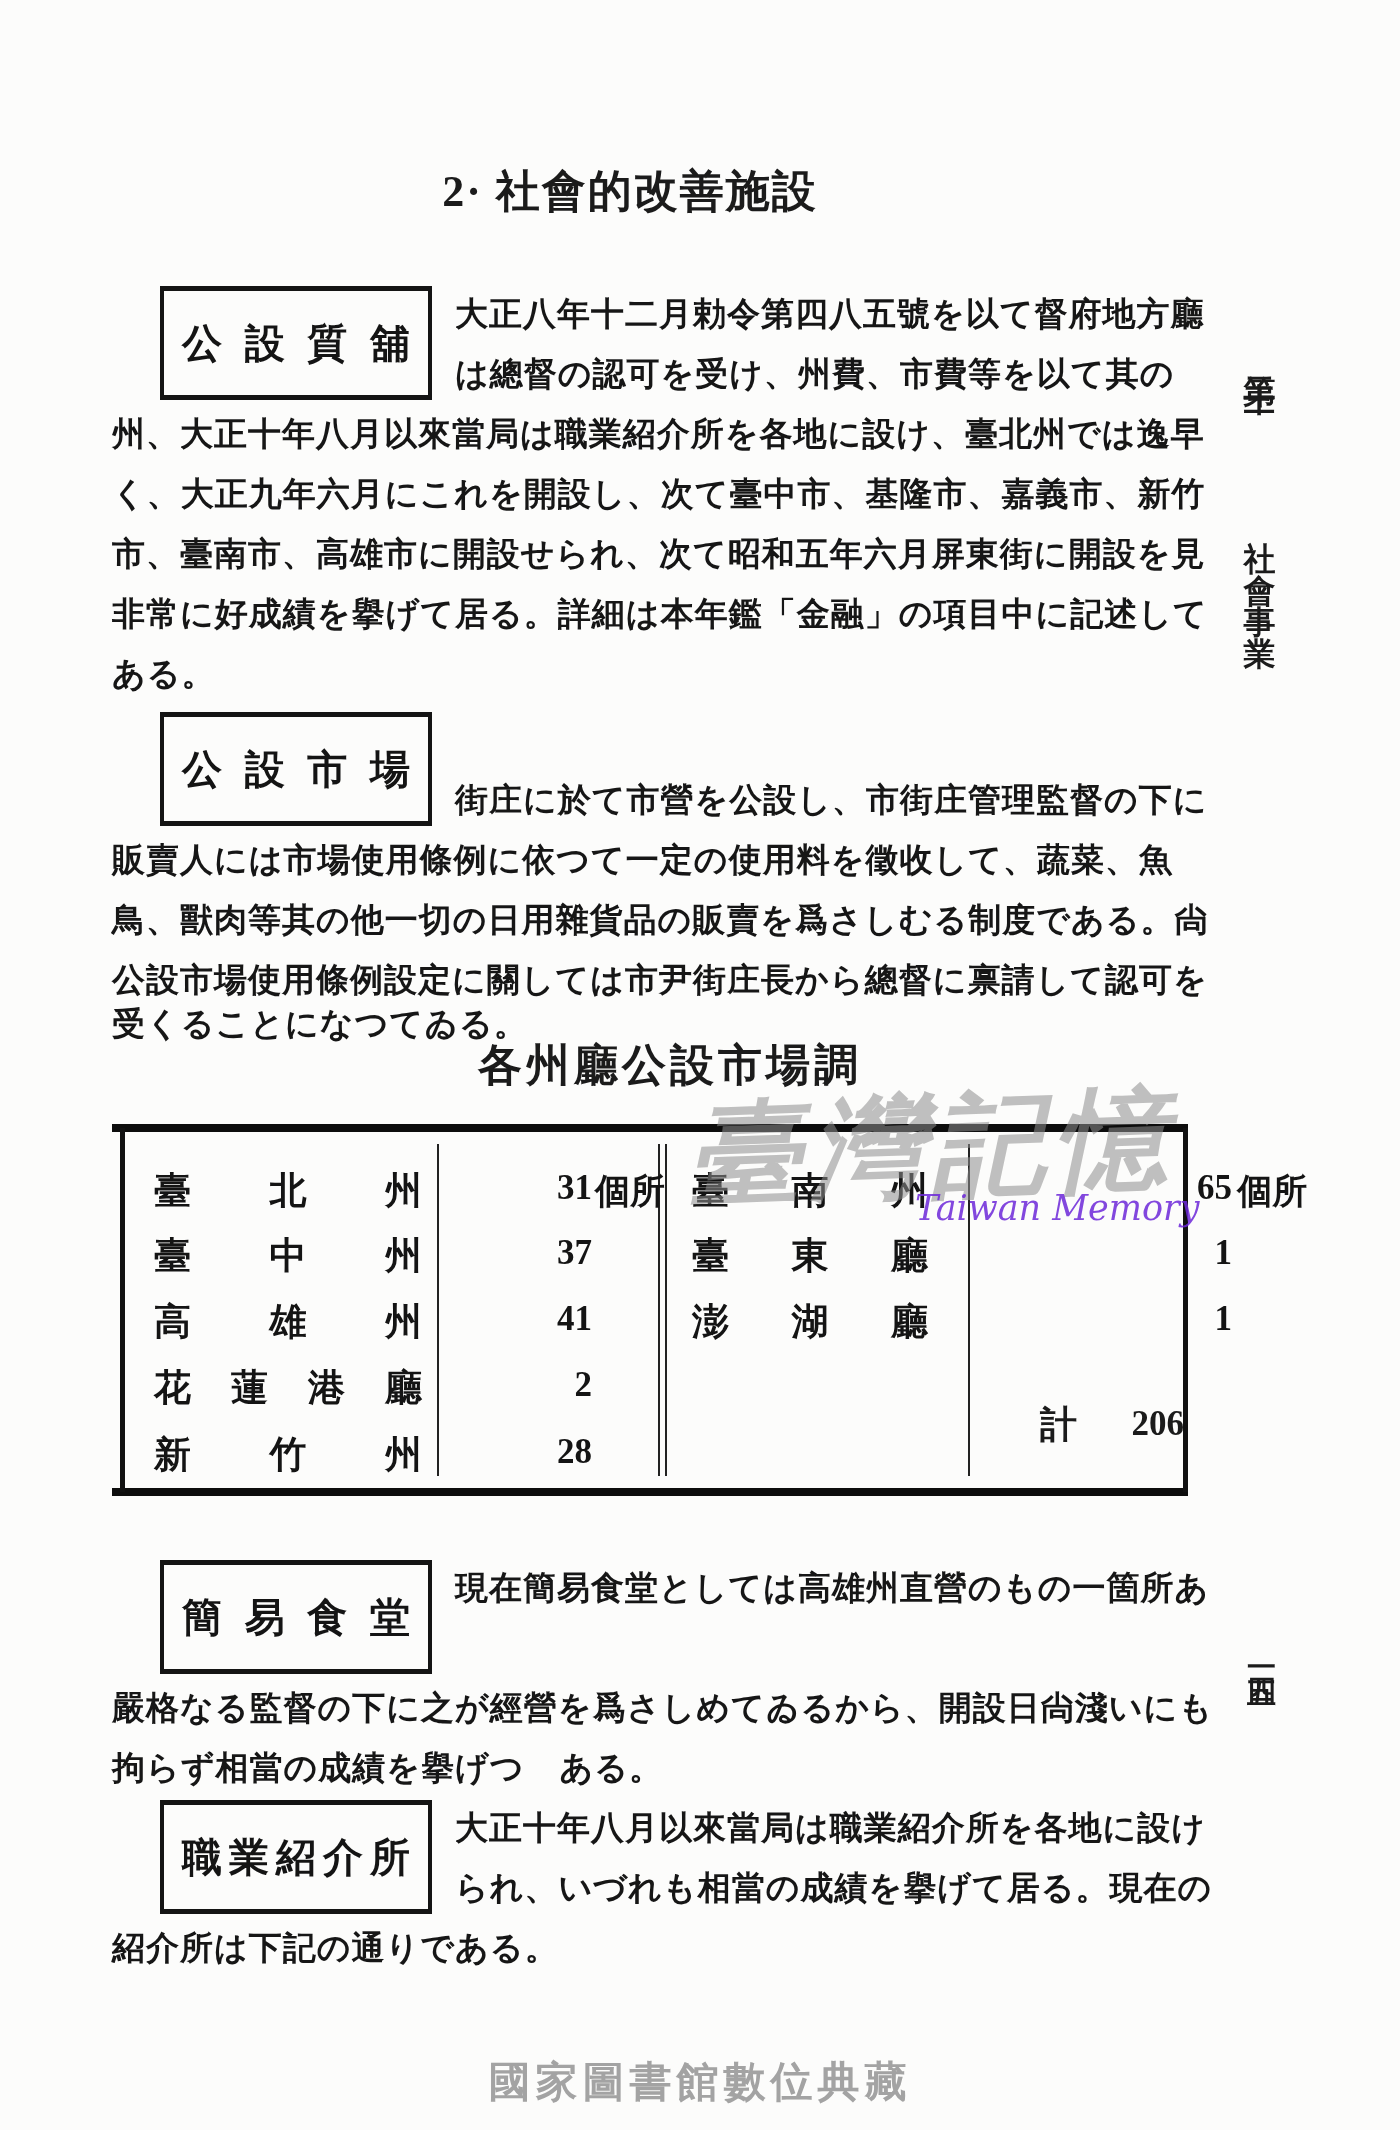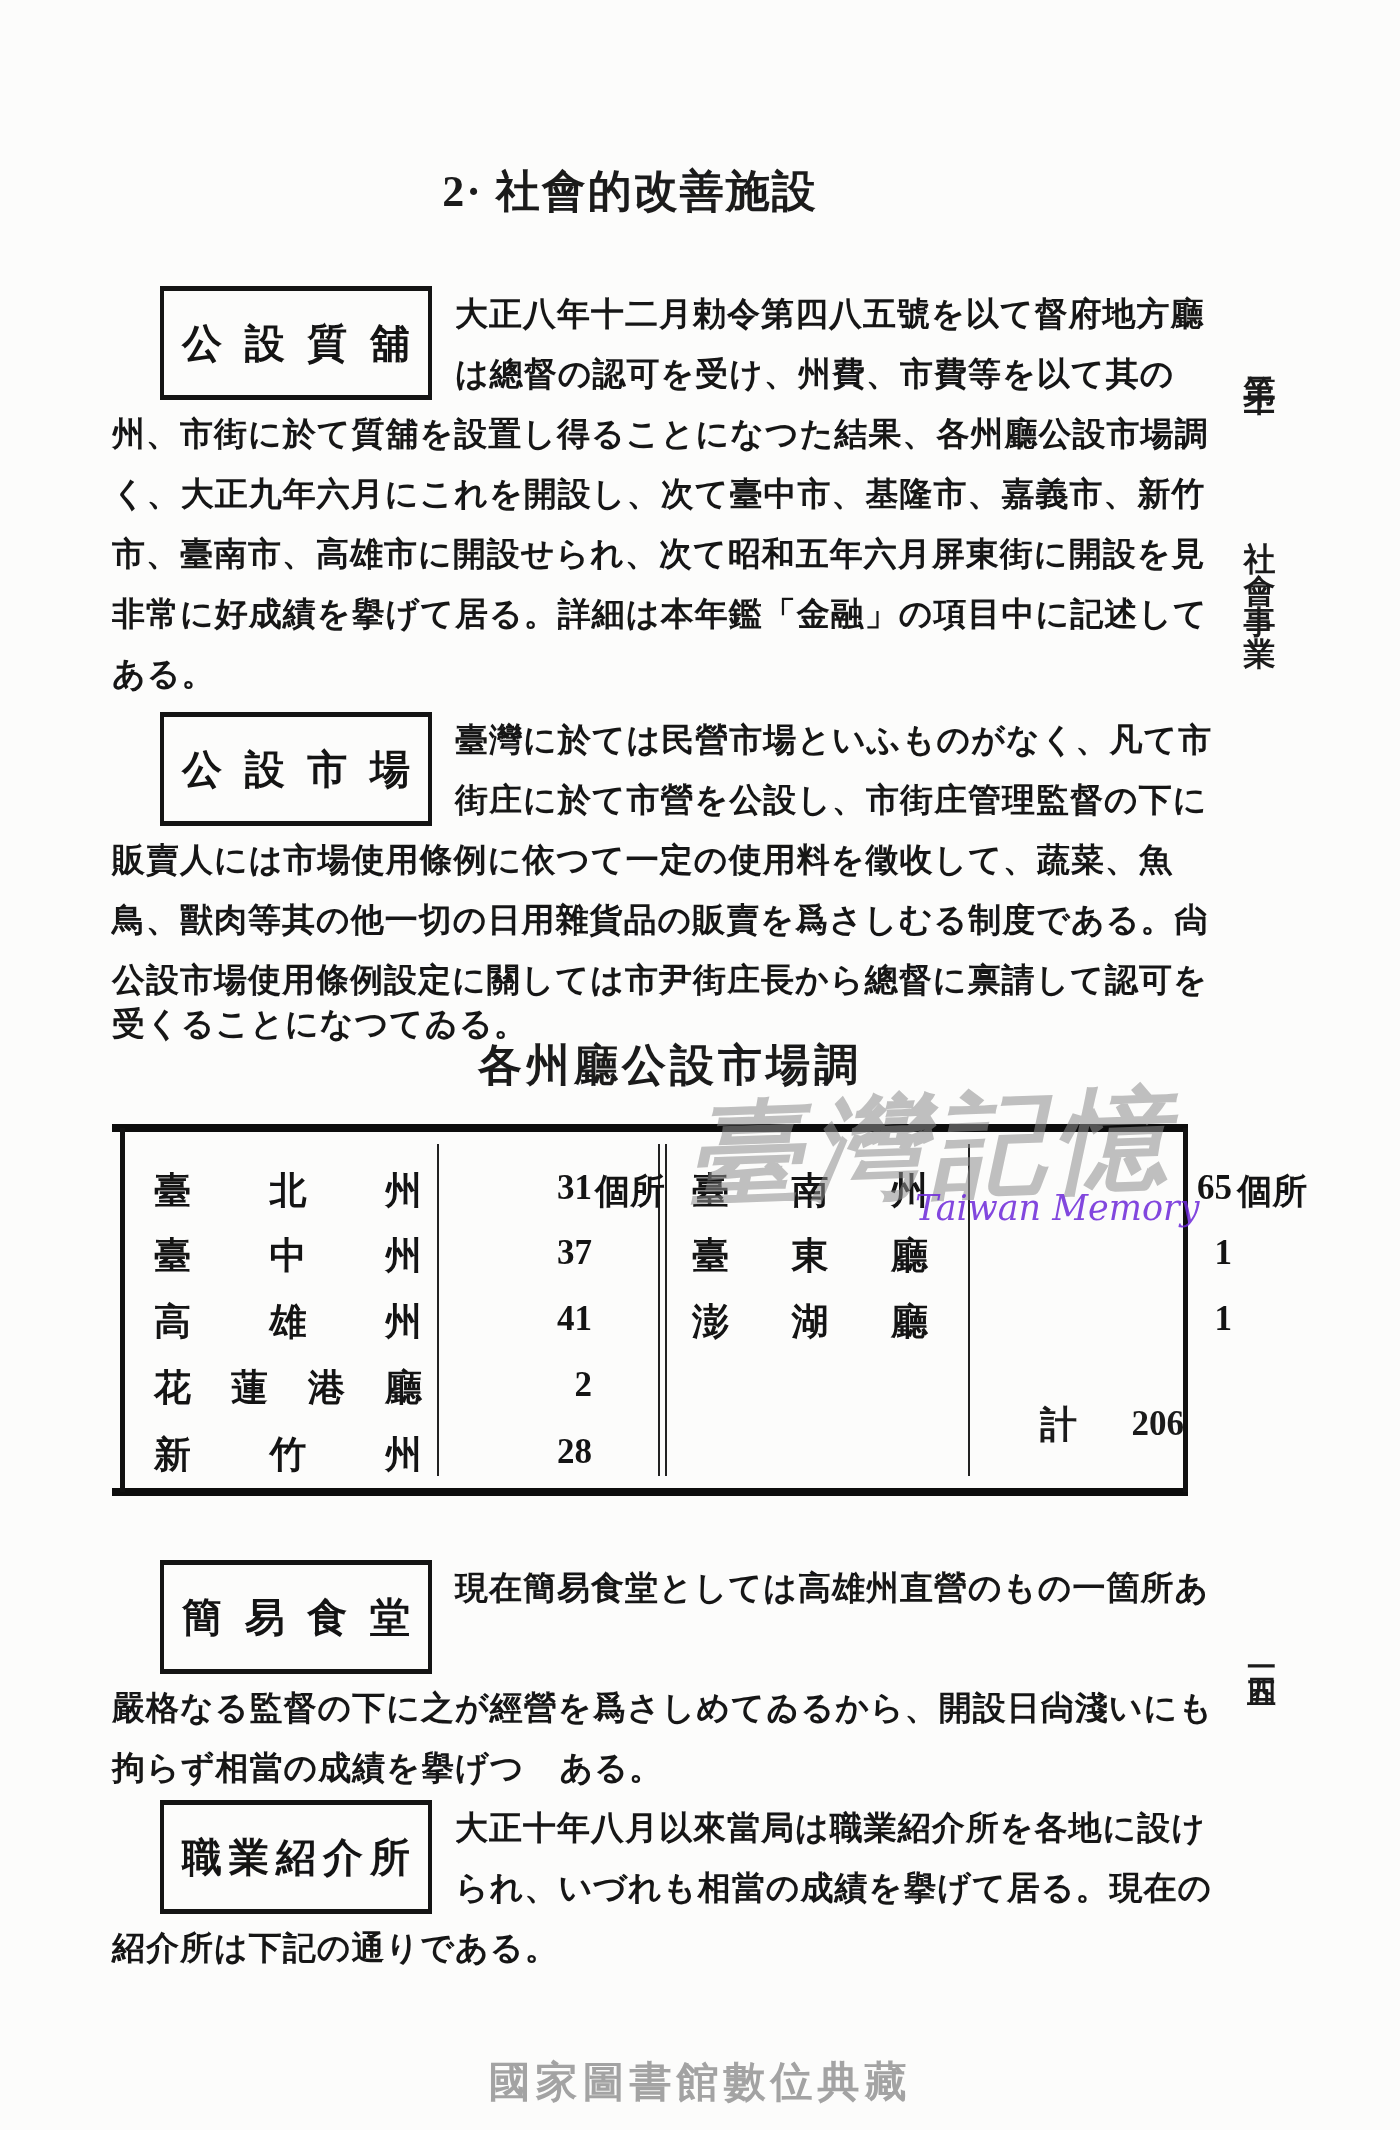--- a/index.html
+++ b/index.html
@@ -85,35 +85,34 @@
   <div class="label-box" style="top:286px;">
     <div class="label-text char-justify">
         <span>公</span>
         <span>設</span>
         <span>質</span>
         <span>舖</span>
       </div>
   </div>
   <div class="bodyline indent" style="top:292px;">大正八年十二月勅令第四八五號を以て督府地方廳</div>
   <div class="bodyline indent" style="top:352px;">は總督の認可を受け、州費、市費等を以て其の</div>
-  <div class="bodyline flush" style="top:412px;">州、市街に於て質舖を設置し得ることになつた結果、各州廳公設市場調</div>
+  <div class="bodyline flush" style="top:412px;">州、大正十年八月以來當局は職業紹介所を各地に設け、臺北州では逸早</div>
   <div class="bodyline flush" style="top:472px;">く、大正九年六月にこれを開設し、次て臺中市、基隆市、嘉義市、新竹</div>
   <div class="bodyline flush" style="top:532px;">市、臺南市、高雄市に開設せられ、次て昭和五年六月屏東街に開設を見</div>
   <div class="bodyline flush" style="top:592px;">非常に好成績を擧げて居る。詳細は本年鑑「金融」の項目中に記述して</div>
   <div class="bodyline flush" style="top:652px;">ある。</div>
 
   <div class="label-box" style="top:712px;">
     <div class="label-text char-justify">
         <span>公</span>
         <span>設</span>
         <span>市</span>
         <span>場</span>
       </div>
   </div>
-  <div class="bodyline indent" style="top:718px;">臺灣に於ては民營市場といふものがなく、凡て市</div>
   <div class="bodyline indent" style="top:778px;">街庄に於て市營を公設し、市街庄管理監督の下に</div>
   <div class="bodyline flush" style="top:838px;">販賣人には市場使用條例に依つて一定の使用料を徵收して、蔬菜、魚</div>
   <div class="bodyline flush" style="top:898px;">鳥、獸肉等其の他一切の日用雜貨品の販賣を爲さしむる制度である。尙</div>
   <div class="bodyline flush" style="top:958px;">公設市場使用條例設定に關しては市尹街庄長から總督に禀請して認可を</div>
   <div class="bodyline flush" style="top:1002px;">受くることになつてゐる。</div>
 
   <div class="tbl-title">各州廳公設市場調</div>
 
   <div class="mtable">
     <div class="vthick" style="left:8px;"></div>

